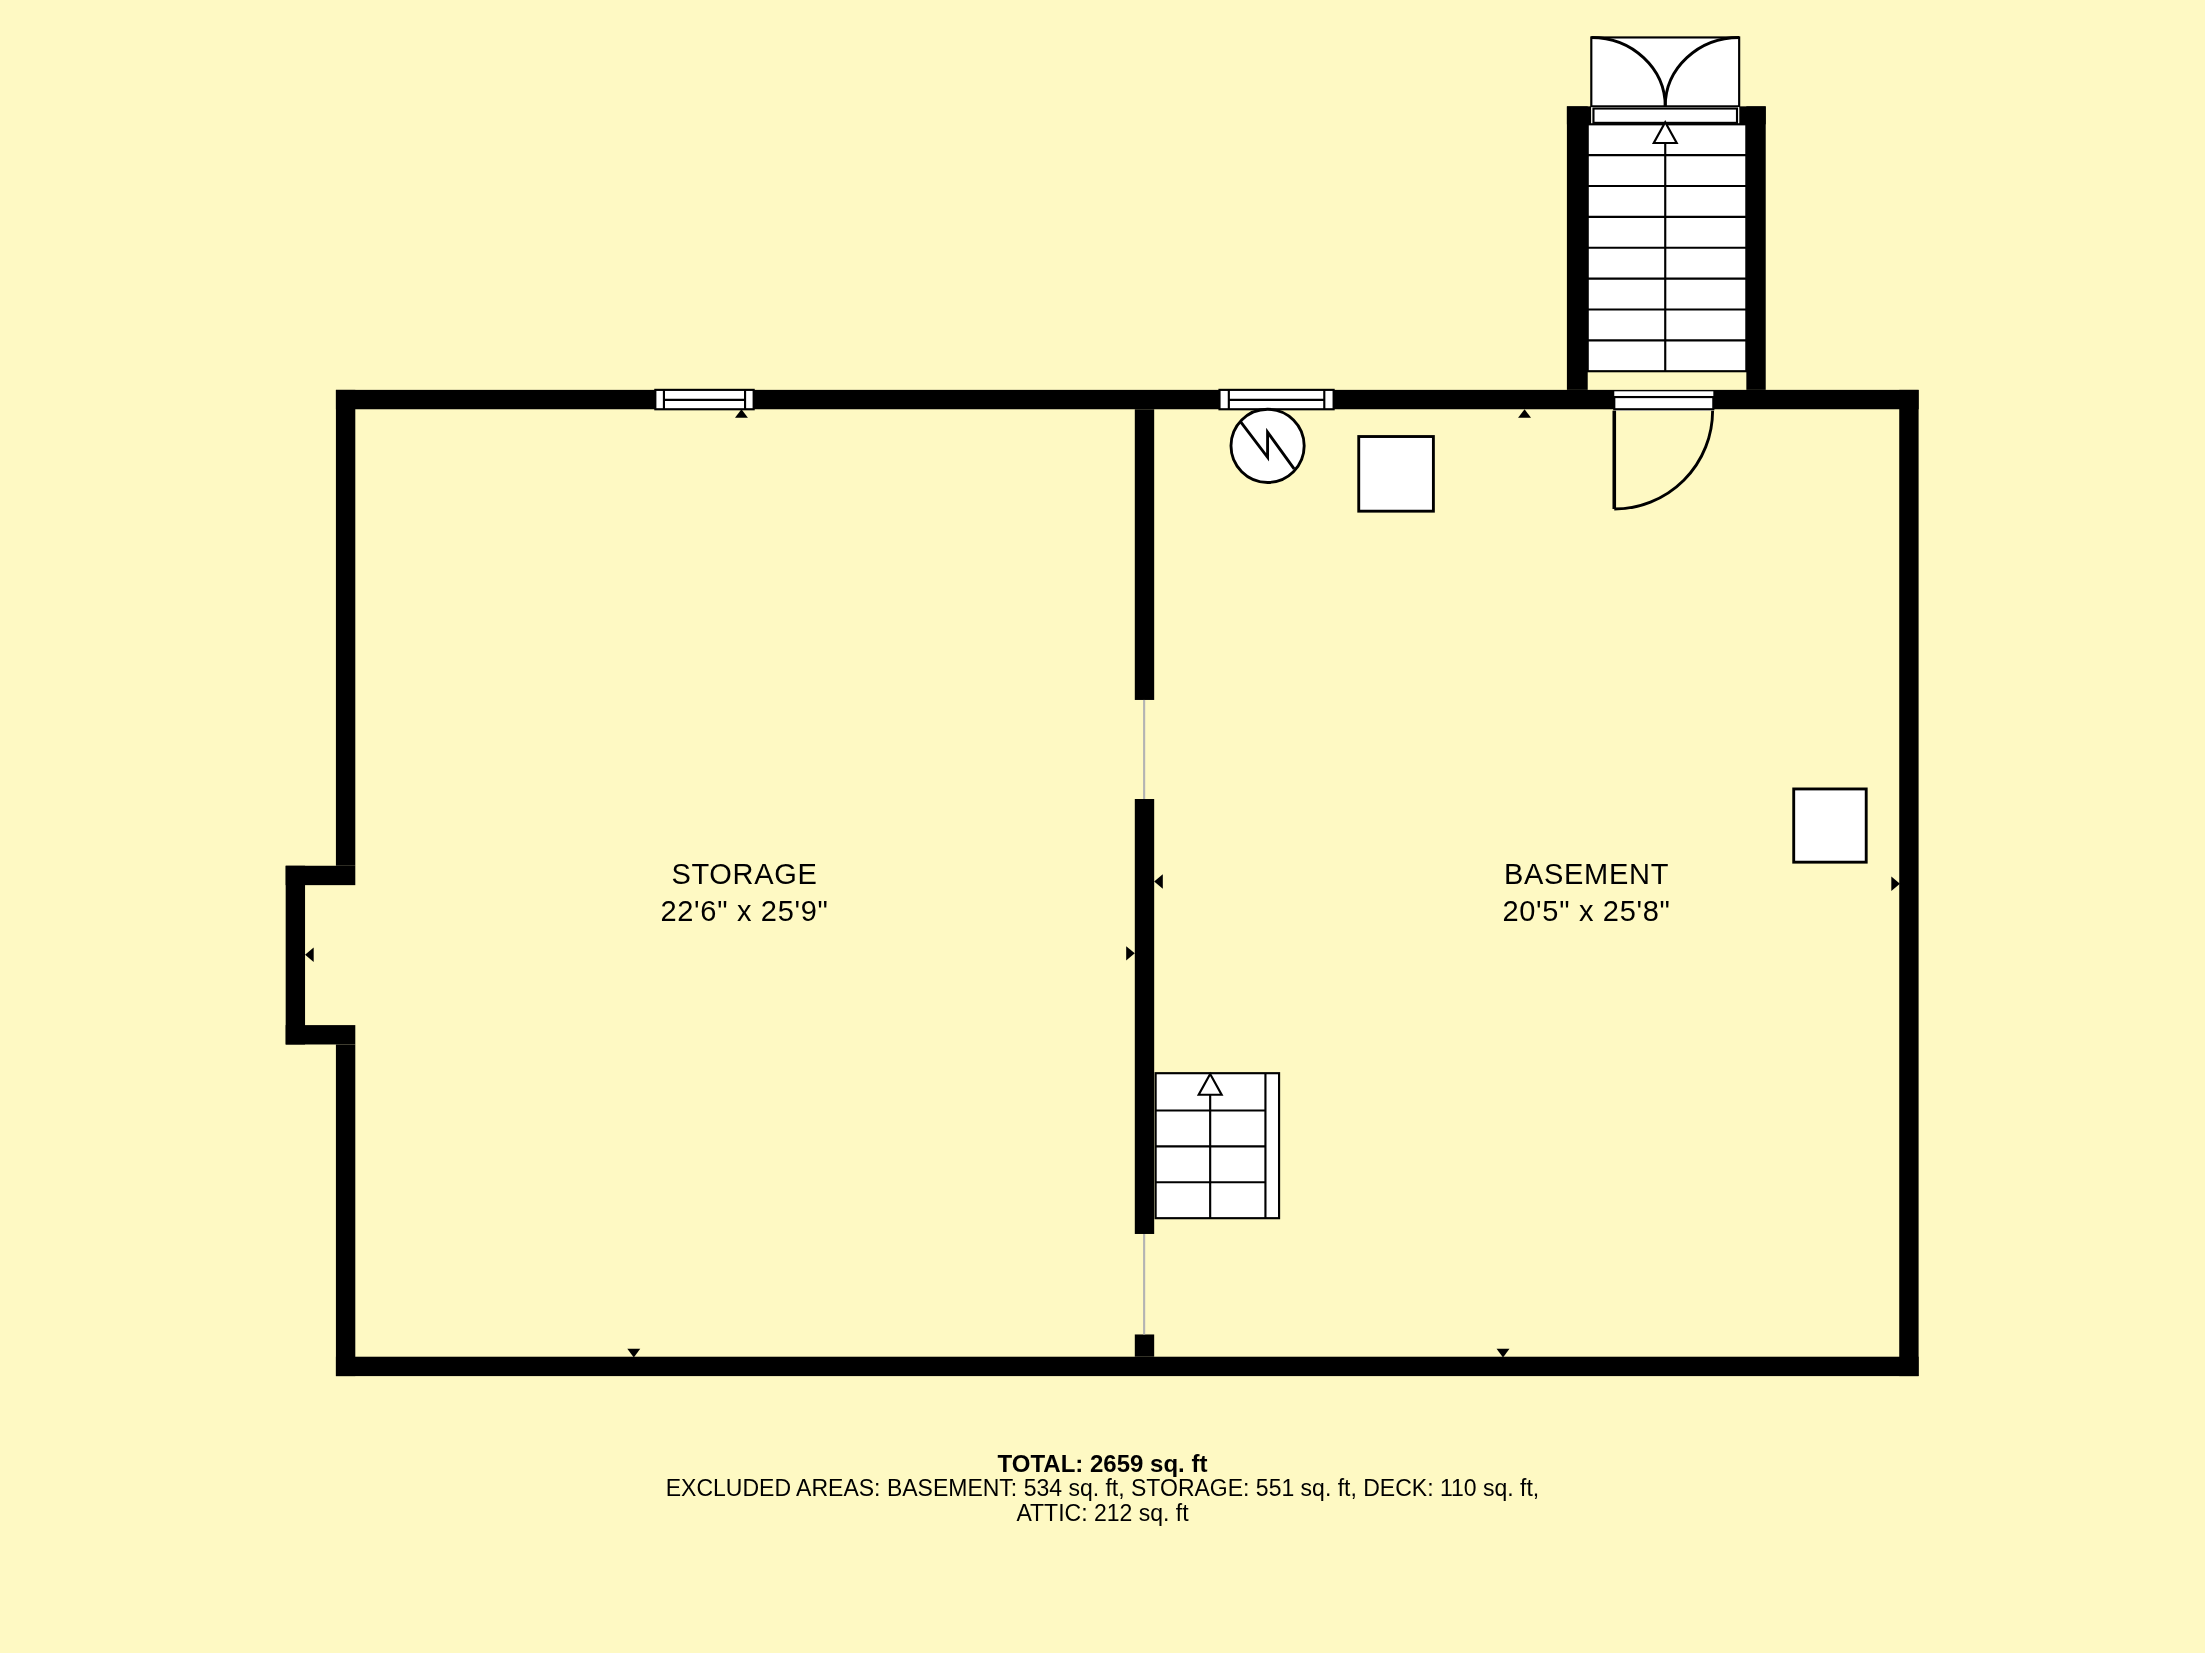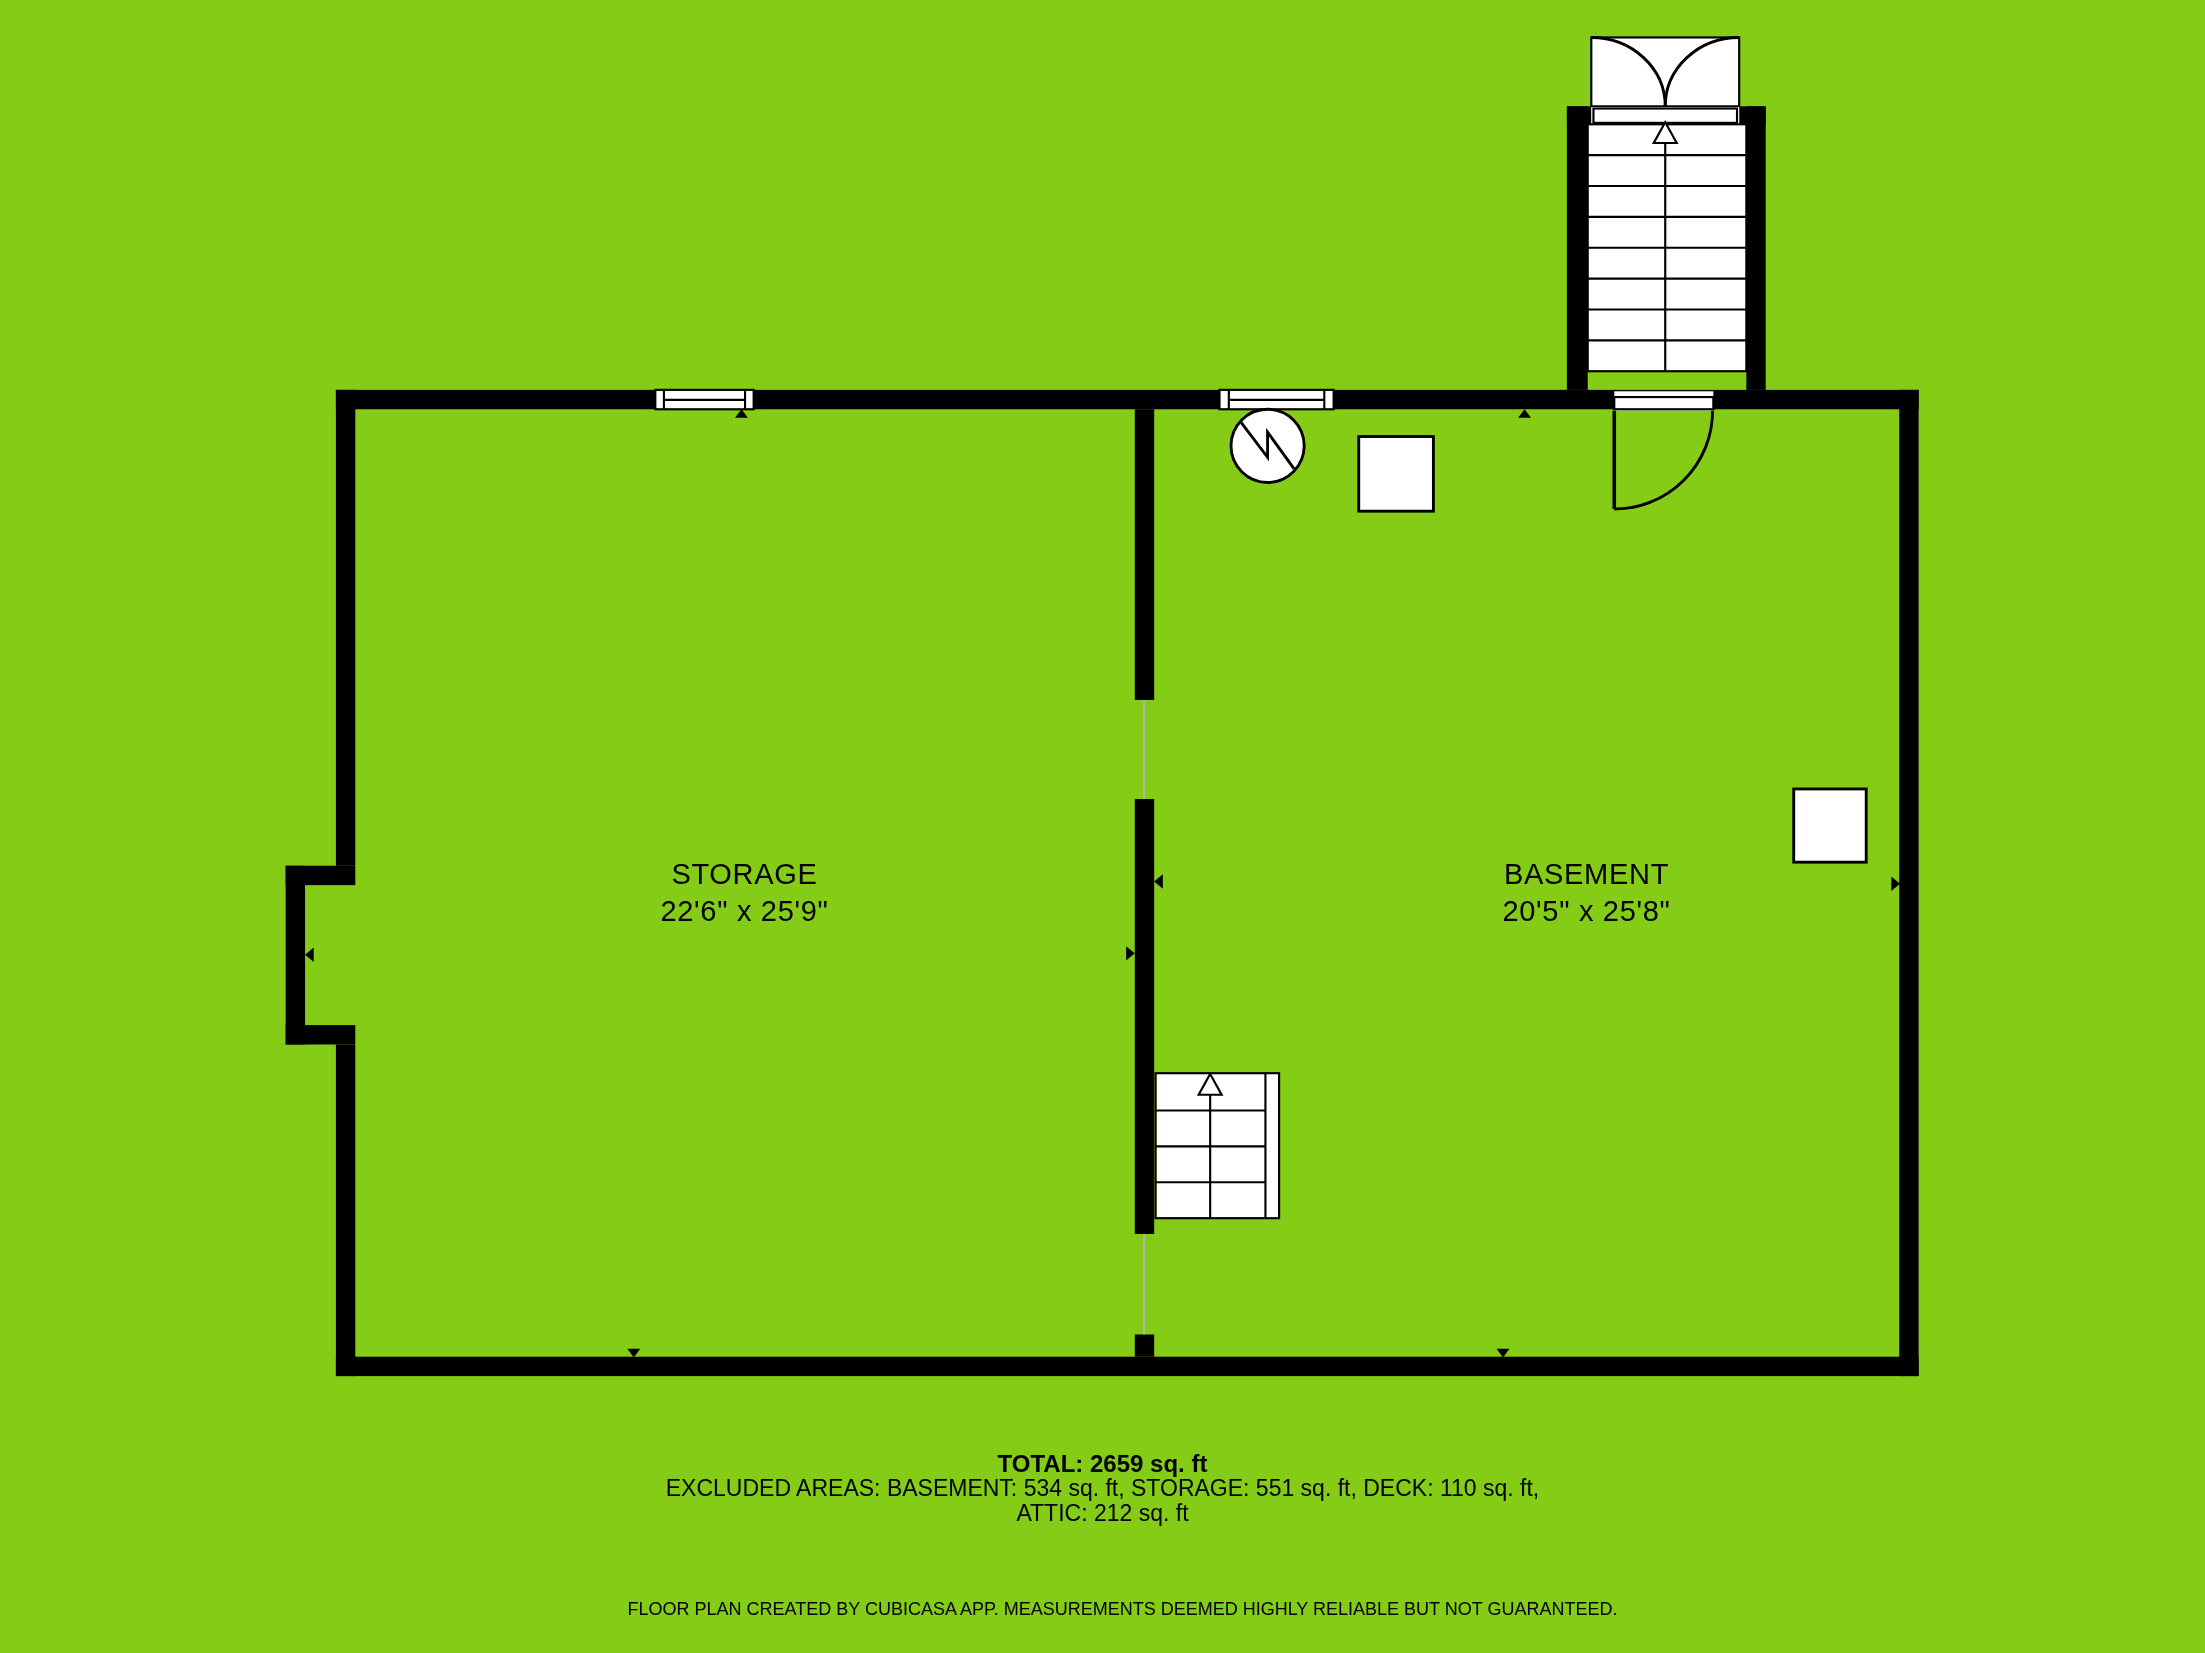--- a/index.html
+++ b/index.html
@@ -1,19 +1,19 @@
 <!DOCTYPE html>
 <html style="font-size:11.5px"><head>
 <meta charset="utf-8">
 <style>
   html,body{margin:0;padding:0;background:#ffffff;}
   .page{
     position:relative;
     width:2205px;height:1654px;
-    background:#84cc16;
+    background:#fef9c3;
     font-family:"Liberation Sans",sans-serif;
     overflow:hidden;
   }
   .plan-svg{position:absolute;left:0;top:0;width:2205px;height:1654px;}
   .room-label{
     position:absolute;
     width:861px;
     text-align:center;
     color:#000000;
     font-size:29px;
@@ -161,16 +161,15 @@
     <div>BASEMENT</div>
     <div>20'5" x 25'8"</div>
   </div>
 
   <div class="summary">
     <div class="total">TOTAL: 2659 sq. ft</div>
     <div>EXCLUDED AREAS: BASEMENT: 534 sq. ft, STORAGE: 551 sq. ft, DECK: 110 sq. ft,</div>
     <div>ATTIC: 212 sq. ft</div>
   </div>
 
-  <div class="disclaimer">FLOOR PLAN CREATED BY CUBICASA APP. MEASUREMENTS DEEMED HIGHLY RELIABLE BUT NOT GUARANTEED.</div>
 
 </div>
 
 
 </body></html>

